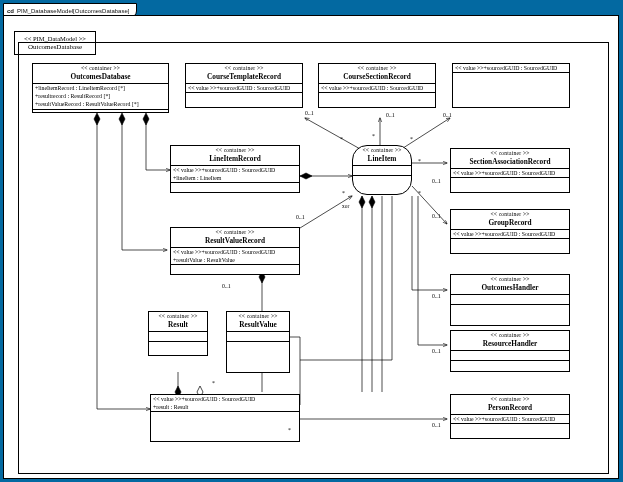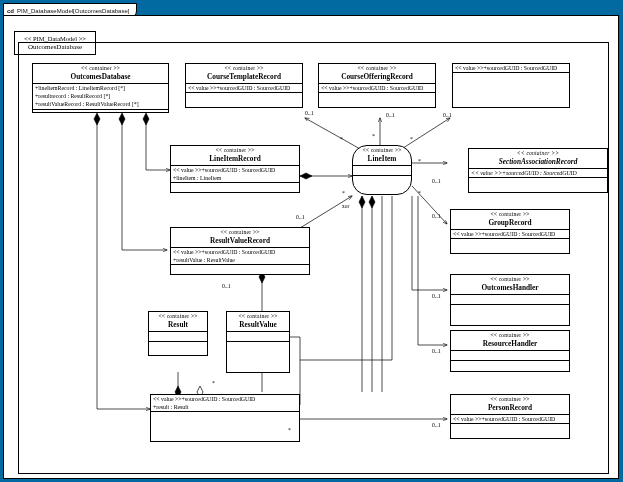--- a/index.html
+++ b/index.html
@@ -160,21 +160,21 @@
     </div>
     <div class="cmp">
       <div class="attr">&lt;&lt; value &gt;&gt;+sourcedGUID : SourcedGUID</div>
     </div>
     <div class="cmp blank"></div>
   </div>
 
   <div class="cls" style="left:318px;top:63px;width:118px;height:45px;">
     <div class="hdr">
       <span class="st">&lt;&lt; container &gt;&gt;</span>
-      <span class="nm">CourseOfferingRecord</span>
+      <span class="nm">CourseSectionRecord</span>
     </div>
     <div class="cmp">
       <div class="attr">&lt;&lt; value &gt;&gt;+sourcedGUID : SourcedGUID</div>
     </div>
     <div class="cmp blank"></div>
   </div>
 
   <div class="cls" style="left:452px;top:63px;width:118px;height:45px;">
     <div class="cmp">
       <div class="attr">&lt;&lt; value &gt;&gt;+sourcedGUID : SourcedGUID</div>
@@ -196,21 +196,21 @@
 
   <div class="cls" style="left:352px;top:145px;width:60px;height:50px;border-radius:15px;">
     <div class="hdr">
       <span class="st">&lt;&lt; container &gt;&gt;</span>
       <span class="nm">LineItem</span>
     </div>
     <div class="cmp blank"></div>
     <div class="cmp blank"></div>
   </div>
 
-  <div class="cls" style="left:468px;top:148px;width:140px;height:45px;font-style:italic;">
+  <div class="cls" style="left:450px;top:148px;width:120px;height:45px;">
     <div class="hdr">
       <span class="st">&lt;&lt; container &gt;&gt;</span>
       <span class="nm">SectionAssociationRecord</span>
     </div>
     <div class="cmp">
       <div class="attr">&lt;&lt; value &gt;&gt;+sourcedGUID : SourcedGUID</div>
     </div>
     <div class="cmp blank"></div>
   </div>
 
@@ -218,21 +218,21 @@
     <div class="hdr">
       <span class="st">&lt;&lt; container &gt;&gt;</span>
       <span class="nm">GroupRecord</span>
     </div>
     <div class="cmp">
       <div class="attr">&lt;&lt; value &gt;&gt;+sourcedGUID : SourcedGUID</div>
     </div>
     <div class="cmp blank"></div>
   </div>
 
-  <div class="cls" style="left:170px;top:227px;width:140px;height:48px;">
+  <div class="cls" style="left:170px;top:227px;width:130px;height:48px;">
     <div class="hdr">
       <span class="st">&lt;&lt; container &gt;&gt;</span>
       <span class="nm">ResultValueRecord</span>
     </div>
     <div class="cmp">
       <div class="attr">&lt;&lt; value &gt;&gt;+sourcedGUID : SourcedGUID</div>
       <div class="attr">+resultValue : ResultValue</div>
     </div>
     <div class="cmp blank"></div>
   </div>

